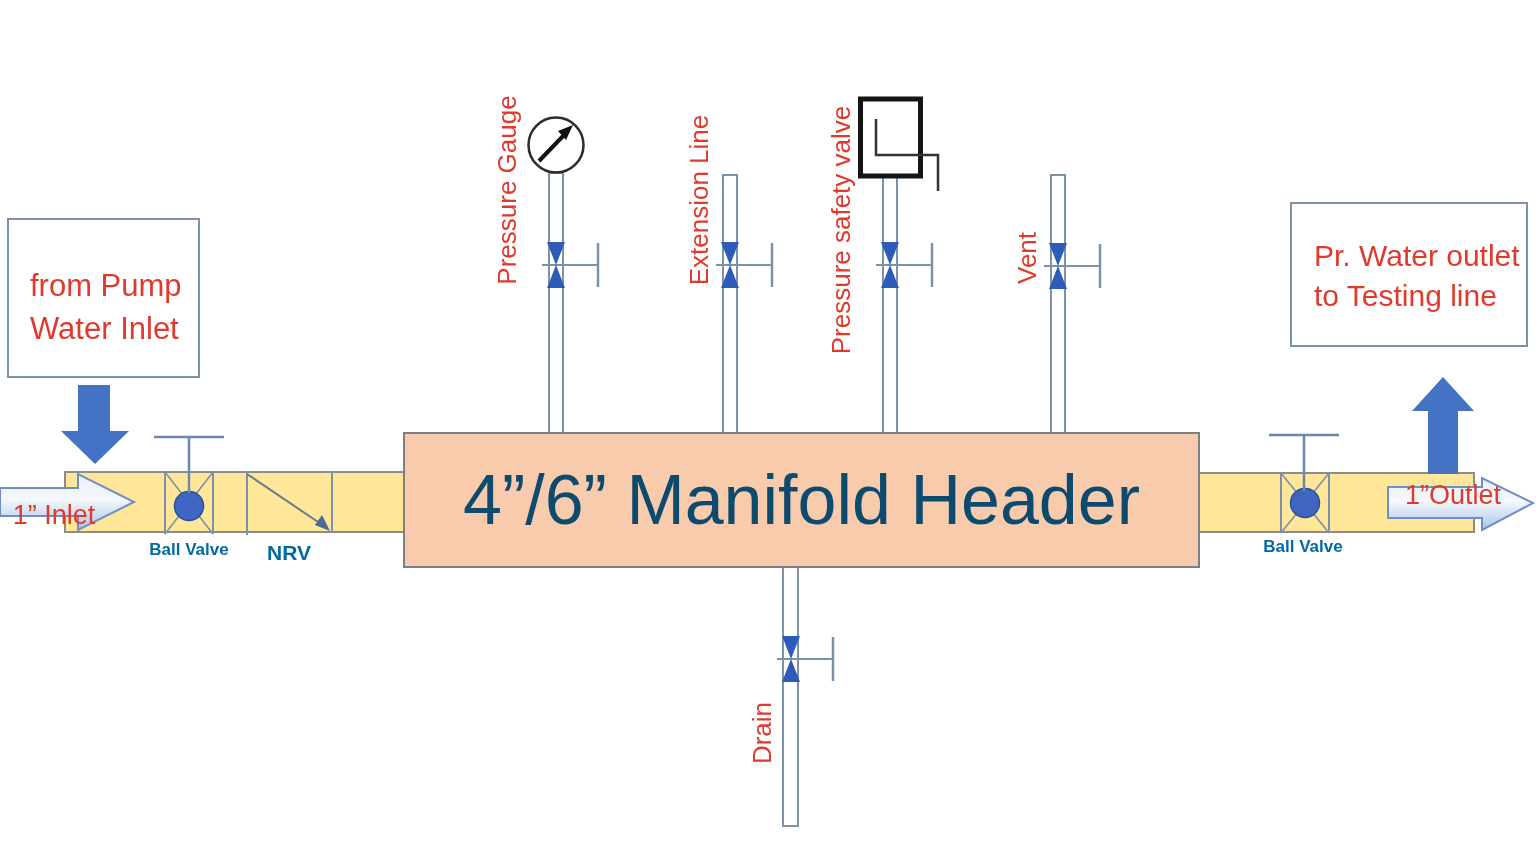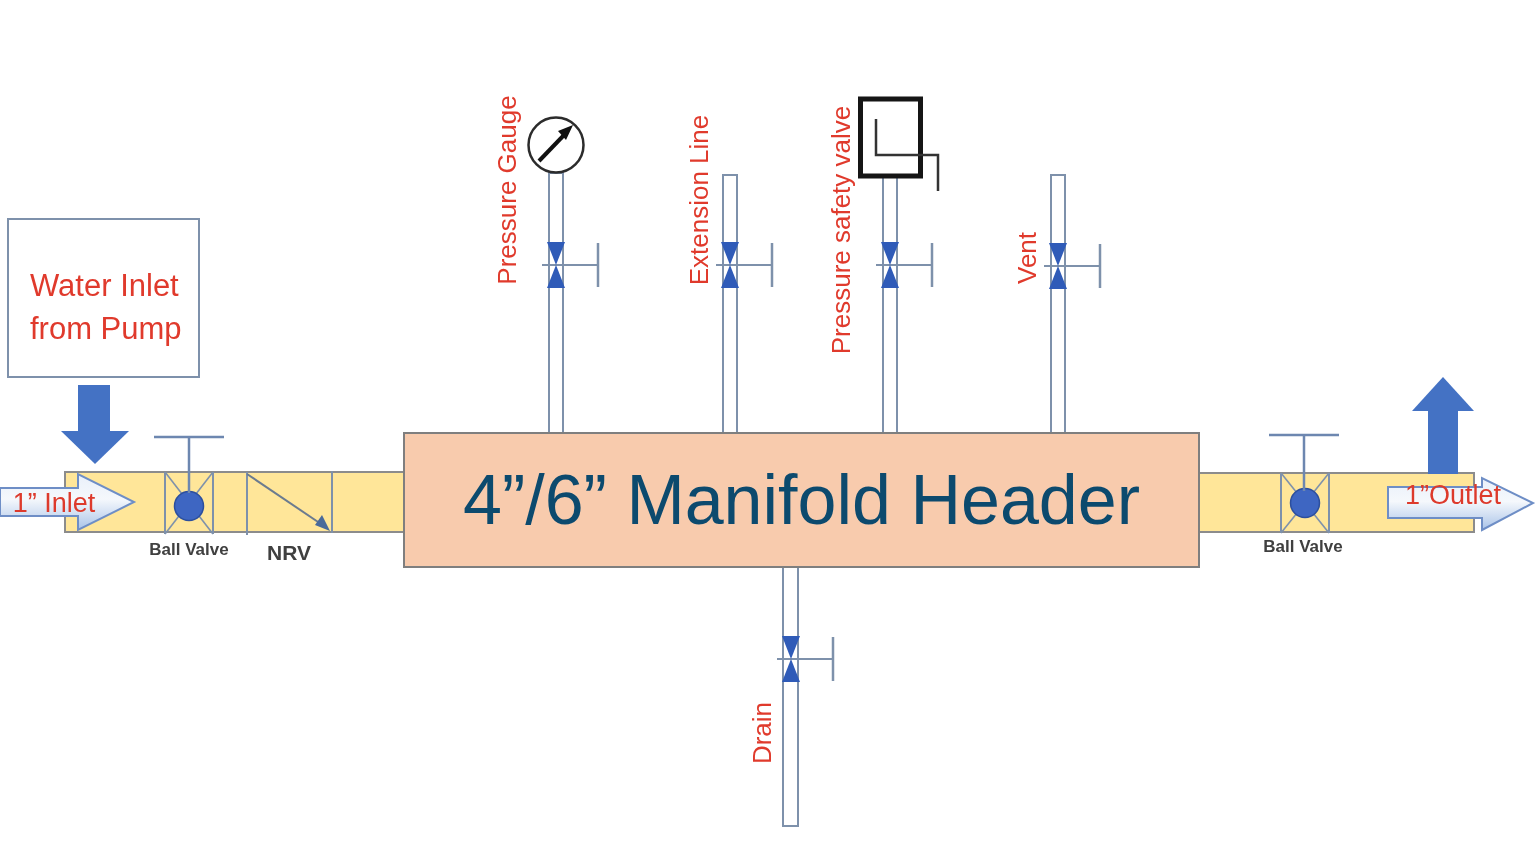--- a/index.html
+++ b/index.html
@@ -28,21 +28,21 @@
     color:#0c4a6e;font-size:70px;white-space:nowrap;letter-spacing:0px;line-height:1;
   }
   
   .note-box{
     position:absolute;background:#ffffff;border:2px solid #7E91AB;box-sizing:border-box;
     color:#E03A2C;z-index:5;
   }
   .inlet-box{left:7px;top:218px;width:193px;height:160px;padding:44px 0 0 21px;font-size:31px;line-height:43px;}
   .outlet-box{left:1290px;top:202px;width:238px;height:145px;padding:32px 0 0 22px;font-size:30px;line-height:40px;}
   
-  .rlabel{position:absolute;color:#404040;text-align:center;z-index:6;}
+  .rlabel{position:absolute;color:#0369a1;text-align:center;z-index:6;}
   .bv-label{font-size:17px;font-weight:bold;}
   .nrv-label{font-size:21px;font-weight:bold;}
   .flow-label{position:absolute;color:#DD3A2C;font-size:27px;text-align:center;z-index:7;white-space:nowrap;}
   .vlabel{
     position:absolute;color:#E03A2C;font-size:26px;white-space:nowrap;z-index:6;
     transform:translate(-50%,-50%) rotate(-90deg);
   }
   svg{position:absolute;overflow:visible;}
   .z2{z-index:2;}.z3{z-index:3;}.z5{z-index:5;}
 </style>
@@ -107,30 +107,34 @@
   <svg class="z5" style="left:0px;top:470px;" width="138" height="64" viewBox="0 0 138 64">
     <defs>
       <linearGradient id="flowGrad" x1="0" y1="0" x2="0" y2="1">
         <stop offset="0" stop-color="#E9F0FA"></stop>
         <stop offset="0.45" stop-color="#F5F8FC"></stop>
         <stop offset="1" stop-color="#A9C3E8"></stop>
       </linearGradient>
     </defs>
     <polygon points="0,18 78,18 78,4 134,32 78,60 78,46 0,46" fill="url(#flowGrad)" stroke="#6E8EC6" stroke-width="2"></polygon>
   </svg>
-  <div class="flow-label" style="left:4px;top:488px;width:100px;">1” Inlet</div>
+  <div class="flow-label" style="left:4px;top:500px;width:100px;">1” Inlet</div>
 
   <svg class="z5" style="left:1388px;top:474px;" width="148" height="60" viewBox="0 0 148 60">
     <polygon points="0,13 94,13 94,4 145,29 94,56 94,44 0,44" fill="url(#flowGrad)" stroke="#6E8EC6" stroke-width="2"></polygon>
   </svg>
   <div class="flow-label" style="left:1398px;top:480px;width:110px;">1”Outlet</div>
 
   <div class="note-box inlet-box">
+    <div>from Pump</div>
     <div>Water Inlet</div>
-    <div>from Pump</div>
+  </div>
+  <div class="note-box outlet-box">
+    <div>Pr. Water outlet</div>
+    <div>to Testing line</div>
   </div>
 
   <svg class="z5" style="left:525px;top:114px;" width="62" height="62" viewBox="0 0 62 62">
     <circle cx="31" cy="31" r="27.5" fill="#ffffff" stroke="#2C2C2C" stroke-width="2.5"></circle>
     <line x1="14" y1="47" x2="40" y2="20" stroke="#111111" stroke-width="4"></line>
     <polygon points="48,11 33,17 41,26" fill="#111111"></polygon>
   </svg>
 
   <svg class="z5" style="left:856px;top:94px;" width="100" height="104" viewBox="0 0 100 104">
     <rect x="4.5" y="5" width="60" height="77" fill="#ffffff" stroke="#151515" stroke-width="5"></rect>

